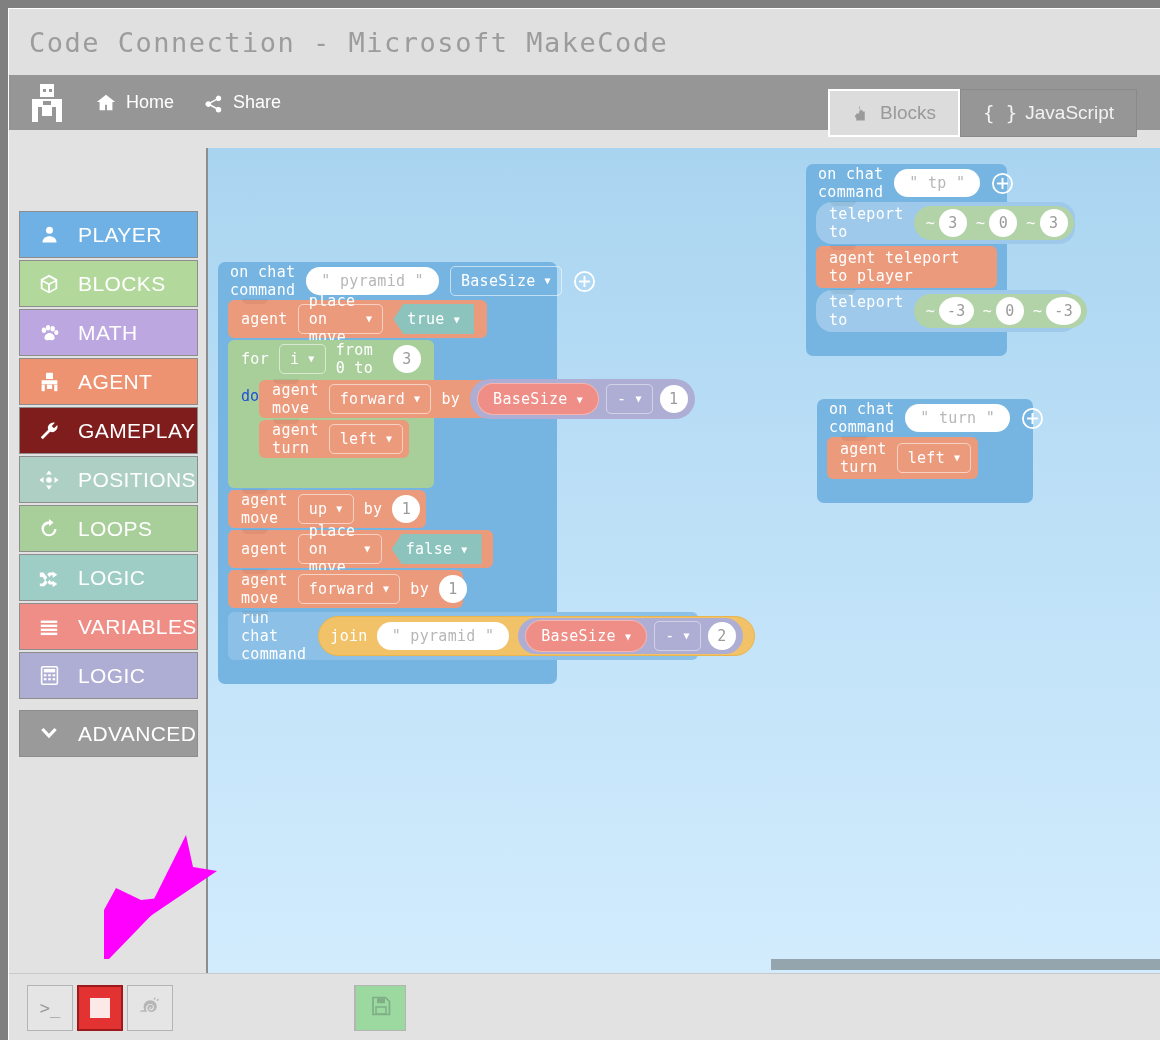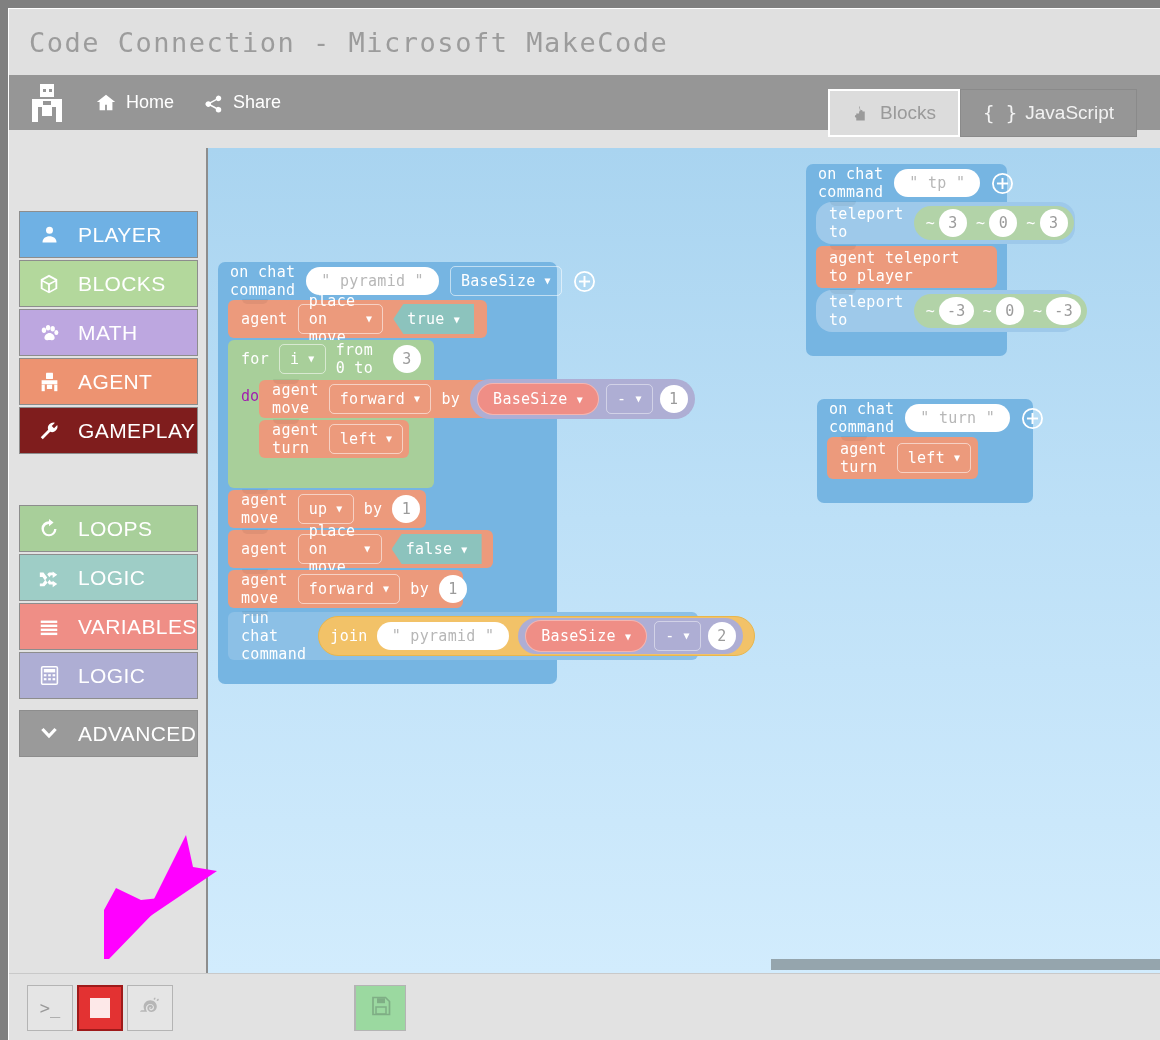--- a/index.html
+++ b/index.html
@@ -256,21 +256,21 @@
   .cblk { position: relative; }
   .cblk-top {
     height: 38px; display: flex; align-items: center; padding: 6px 13px;
     background: #a8cf9a; border-radius: 6px 6px 0 0;
     color: #ffffff; font-family: "DejaVu Sans Mono", monospace; font-size: 15px;
     letter-spacing: .3px;
   }
   .cblk-mid { display: flex; background: #a8cf9a; }
   .cblk-do {
     width: 44px; padding-top: 9px; padding-left: 13px;
-    color: #a21caf; font-family: "DejaVu Sans Mono", monospace; font-size: 15px;
+    color: #1d4ed8; font-family: "DejaVu Sans Mono", monospace; font-size: 15px;
   }
   .cblk-inner { padding: 2px 0 2px 0; }
   .cblk-bot {
     height: 28px; background: #a8cf9a; border-radius: 0 0 6px 6px;
   }
 
   
   #bottombar {
     position: absolute; left: 0; top: 964px;
     width: 1152px; height: 68px;
@@ -423,20 +423,29 @@
 
       <div class="cat" style="top:259px;background:#7f1d1d">
         <span class="cat-ico">
           <svg viewBox="0 0 24 24" width="22" height="22">
               <path d="M21 5.5 17.5 9 15 6.5 18.5 3a6 6 0 0 0-7.4 7.7L3 18.8 5.2 21l8.1-8.1A6 6 0 0 0 21 5.5z"></path>
             </svg>
         </span>
         <span class="cat-label">GAMEPLAY</span>
       </div>
 
+      <div class="cat" style="top:308px;background:#aed0c4">
+        <span class="cat-ico">
+          <svg viewBox="0 0 24 24" width="22" height="22">
+              <path d="M12 1.5 15.2 6H8.8zM12 22.5 8.8 18h6.4zM1.5 12 6 8.8v6.4zM22.5 12 18 15.2V8.8z"></path>
+              <circle cx="12" cy="12" r="3"></circle>
+            </svg>
+        </span>
+        <span class="cat-label">POSITIONS</span>
+      </div>
 
       <div class="cat" style="top:357px;background:#a8cf9a">
         <span class="cat-ico">
           <svg viewBox="0 0 24 24" width="22" height="22">
               <path d="M12 3.5V1l5 4-5 4V6.5a5.6 5.6 0 1 0 5.6 5.6h2.6A8.2 8.2 0 1 1 12 3.5z"></path>
             </svg>
         </span>
         <span class="cat-label">LOOPS</span>
       </div>
 

